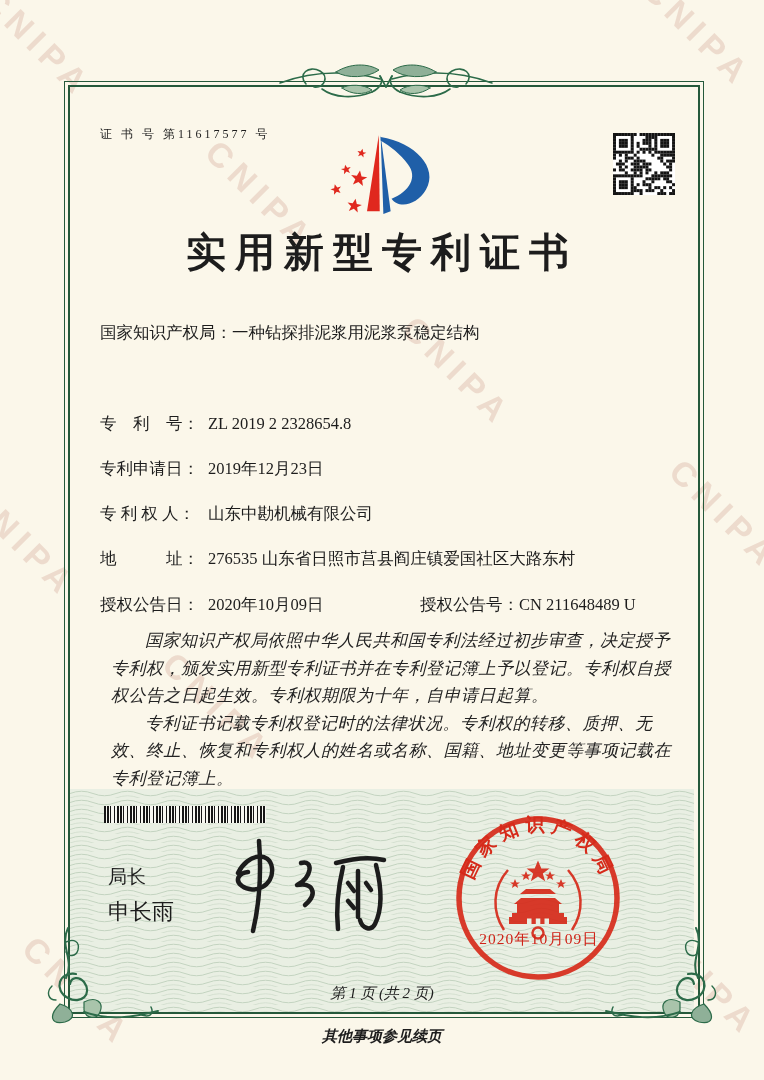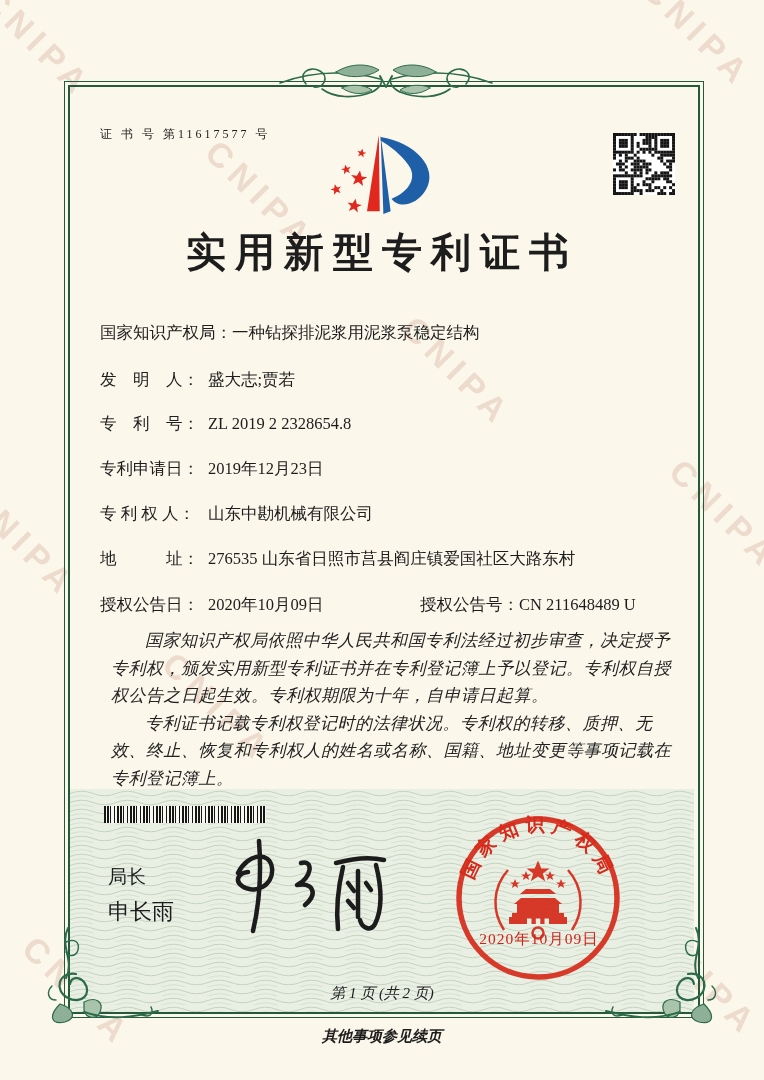--- a/index.html
+++ b/index.html
@@ -365,23 +365,20 @@
       <rect x="50.19" y="59.05" width="3.00" height="3.00" fill="#141414"></rect>
       <rect x="56.10" y="59.05" width="3.00" height="3.00" fill="#141414"></rect>
       <rect x="59.05" y="59.05" width="3.00" height="3.00" fill="#141414"></rect>
     </svg>
 
   <div class="title">实用新型专利证书</div>
 
   <div class="row" style="top:322px">
     <span class="flabel">国家知识产权局：</span><span>一种钻探排泥浆用泥浆泵稳定结构</span>
   </div>
-  <div class="row" style="top:369px">
-    <span class="flabel">发　明　人：</span><span>盛大志;贾若</span>
-  </div>
   <div class="row" style="top:413px">
     <span class="flabel">专　利　号：</span><span>ZL 2019 2 2328654.8</span>
   </div>
   <div class="row" style="top:458px">
     <span class="flabel">专利申请日：</span><span>2019年12月23日</span>
   </div>
   <div class="row" style="top:503px">
     <span class="flabel">专 利 权 人：</span><span>山东中勘机械有限公司</span>
   </div>
   <div class="row" style="top:548px">

